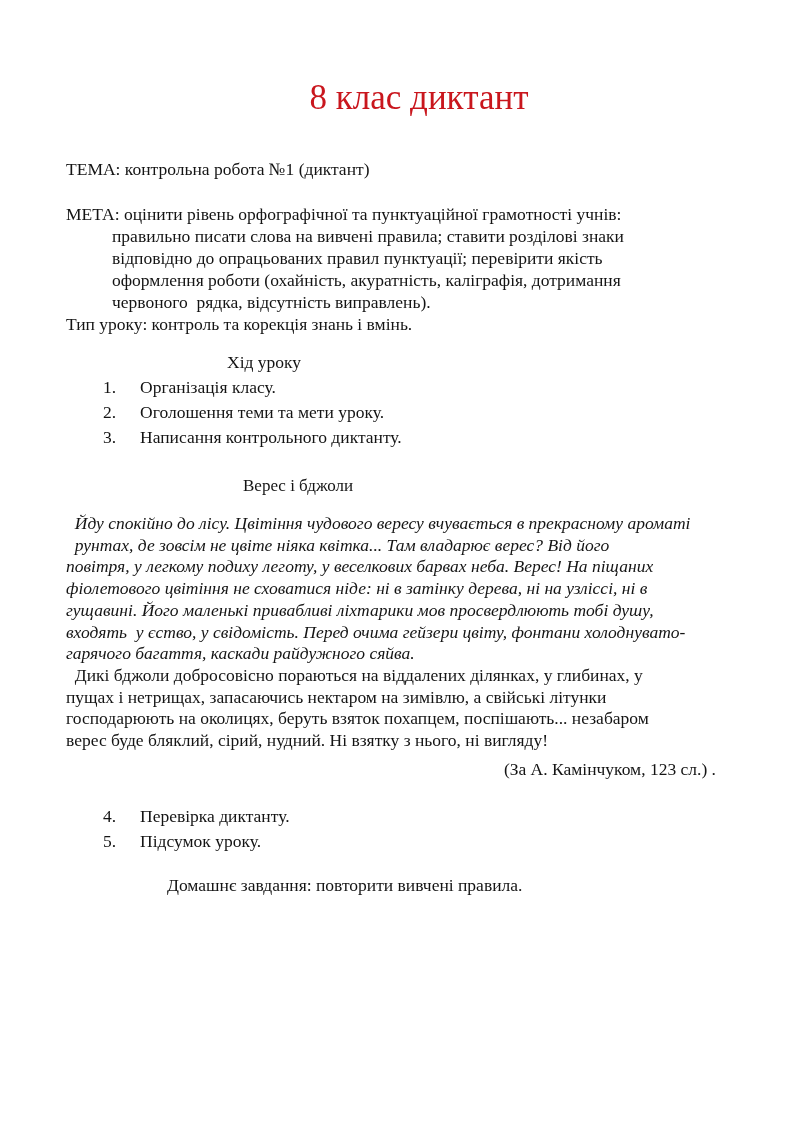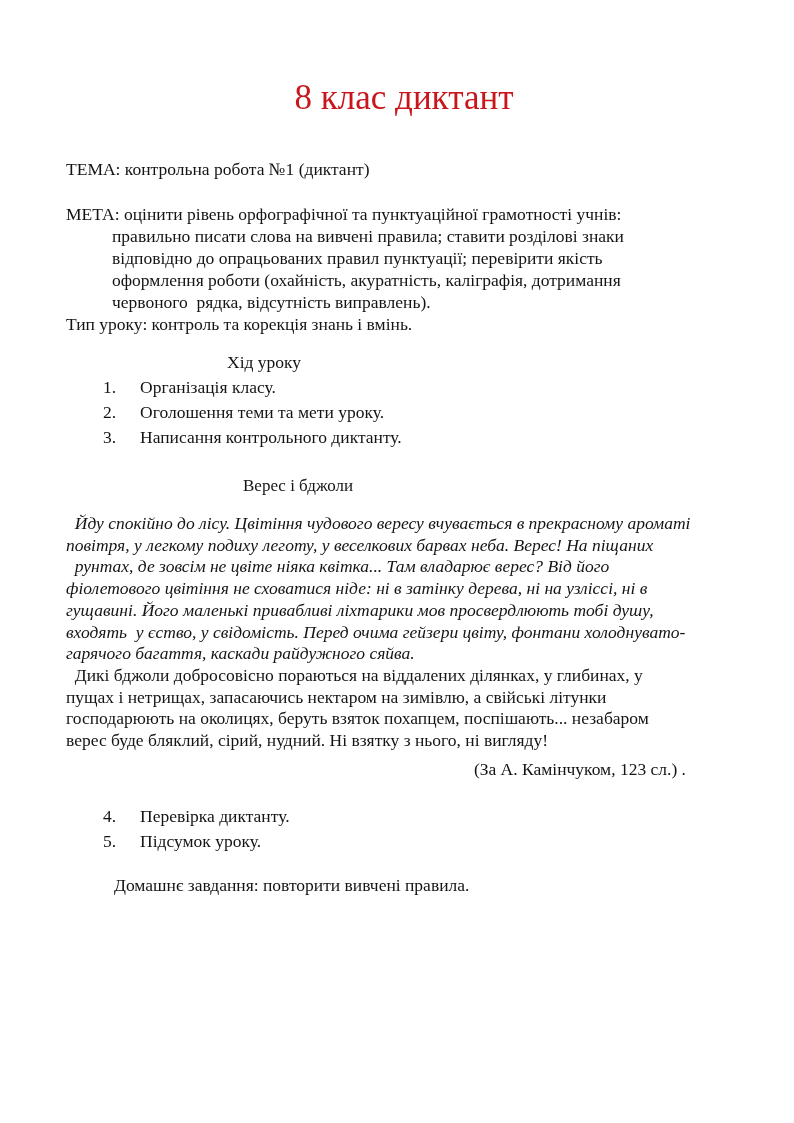--- a/index.html
+++ b/index.html
@@ -6,21 +6,21 @@
     margin: 0;
     padding: 0;
     background: #ffffff;
   }
   .page {
     position: relative;
     width: 794px;
     height: 1123px;
     box-sizing: border-box;
     background: #ffffff;
-    padding: 78px 52px 0 66px;
+    padding: 78px 22px 0 66px;
     font-family: "Liberation Serif", "DejaVu Serif", serif;
     font-size: 17.5px;
     color: #141414;
     overflow: hidden;
   }
   .doc-line {
     white-space: pre;
     line-height: 21.7px;
   }
   .title {
@@ -61,21 +61,21 @@
   .attribution {
     margin-top: 6px;
     margin-right: 56px;
     text-align: right;
     line-height: 22px;
     white-space: pre;
   }
   .plan-list-after { margin-top: 24px; }
   .homework {
     margin-top: 20px;
-    margin-left: 48px;
+    margin-left: 101px;
     line-height: 22px;
     white-space: pre;
   }
 </style>
 </head>
 <body>
 
 <div class="page">
 
   <div class="title" style="color: rgb(201, 22, 29);">8 клас диктант</div>
@@ -96,22 +96,22 @@
   <div class="plan-list">
     <div class="item"><span class="num">1.</span><span>Організація класу.</span></div>
     <div class="item"><span class="num">2.</span><span>Оголошення теми та мети уроку.</span></div>
     <div class="item"><span class="num">3.</span><span>Написання контрольного диктанту.</span></div>
   </div>
 
   <div class="veres-head">Верес і бджоли</div>
 
   <div class="body-text">
     <div class="doc-line">  Йду спокійно до лісу. Цвітіння чудового вересу вчувається в прекрасному ароматі</div>
+    <div class="doc-line">  рунтах, де зовсім не цвіте ніяка квітка... Там владарює верес? Від його</div>
     <div class="doc-line">повітря, у легкому подиху леготу, у веселкових барвах неба. Верес! На піщаних</div>
-    <div class="doc-line">  рунтах, де зовсім не цвіте ніяка квітка... Там владарює верес? Від його</div>
     <div class="doc-line">фіолетового цвітіння не сховатися ніде: ні в затінку дерева, ні на узліссі, ні в</div>
     <div class="doc-line">гущавині. Його маленькі привабливі ліхтарики мов просвердлюють тобі душу,</div>
     <div class="doc-line">входять  у єство, у свідомість. Перед очима гейзери цвіту, фонтани холоднувато-</div>
     <div class="doc-line">гарячого багаття, каскади райдужного сяйва.</div>
   </div>
 
   <div>
     <div class="doc-line">  Дикі бджоли добросовісно пораються на віддалених ділянках, у глибинах, у</div>
     <div class="doc-line">пущах і нетрищах, запасаючись нектаром на зимівлю, а свійські літунки</div>
     <div class="doc-line">господарюють на околицях, беруть взяток похапцем, поспішають... незабаром</div>

